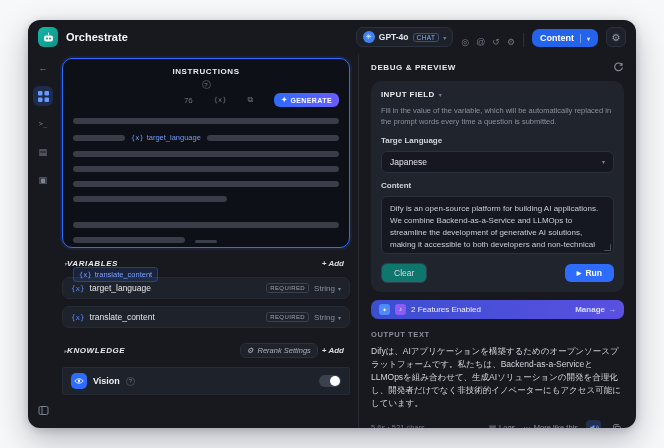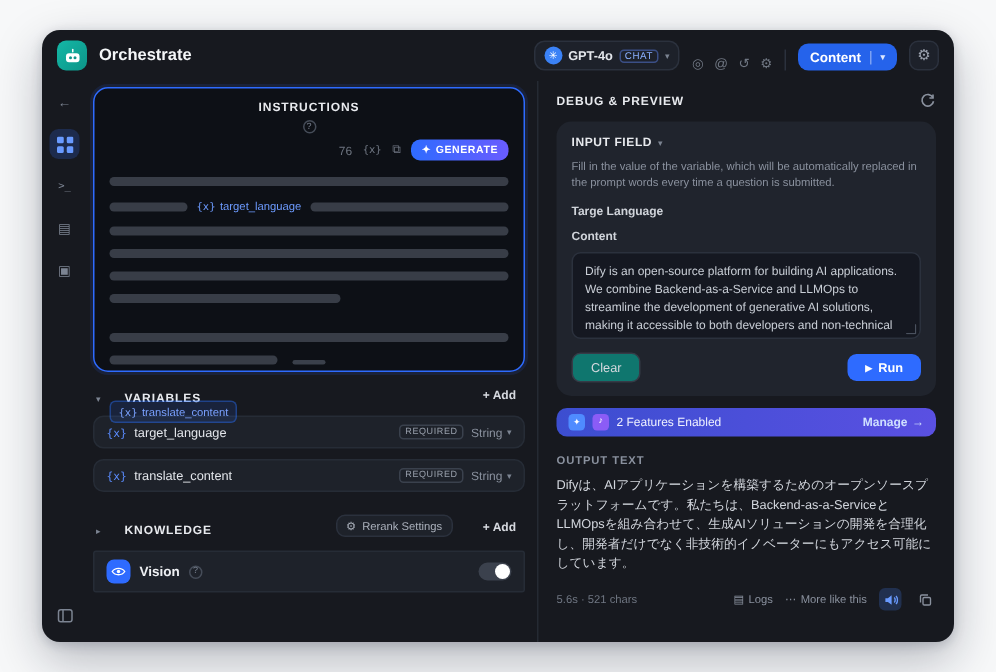--- a/index.html
+++ b/index.html
@@ -69,40 +69,40 @@
     border:1px solid #2e6bff; box-shadow:0 0 0 2px rgba(46,107,255,.12);
     background:#0d1016; border-radius:10px; height:190px; flex:0 0 190px;
     padding:8px 10px 10px; display:flex; flex-direction:column; position:relative;
   }
   .ins-head { display:flex; align-items:center; gap:4px;flex-direction:column; }
   .sec-title { font-size:8px; font-weight:700; letter-spacing:.6px; color:#e8eaee; }
   .help-dot {
     width:9px; height:9px; border-radius:50%; border:1px solid #454c58; color:#7c8492;
     font-size:6px; display:inline-flex; align-items:center; justify-content:center;
   }
-  .ins-tools { margin-left:auto; display:flex; align-items:center; gap:7px; color:#6f7682; font-size:8px; }
+  .ins-tools { margin-left:auto; display:flex; align-items:center; gap:21px; color:#6f7682; font-size:8px; }
   .gen-btn {
     background:linear-gradient(90deg,#2e6bff,#6a5cff); color:#fff; font-size:7px; font-weight:700;
     letter-spacing:.4px; border:none; border-radius:6px; padding:3px 7px;
     display:flex; align-items:center; gap:3px; cursor:pointer;
   }
   .skeleton { margin-top:11px; display:flex; flex-direction:column; gap:9px; }
   .bar { height:6px; border-radius:3px; background:#383d47; }
   .bar-row { display:flex; align-items:center; gap:6px; }
   .token-inline { color:#6d9bff; font-size:7.5px; white-space:nowrap; display:inline-flex; gap:3px; align-items:center; }
   .token-inline .tk { font-family:"DejaVu Sans Mono", monospace; font-size:7px; }
   .token-pill {
     align-self:flex-start; display:inline-flex; gap:3px; align-items:center;
     font-size:7.5px; color:#7aa2ff; background:rgba(41,112,255,.13);
     border:1px solid rgba(41,112,255,.4); border-radius:4px; padding:2px 5px;
   }
   .token-pill .tk { font-family:"DejaVu Sans Mono", monospace; font-size:7px; }
   .ins-handle { position:absolute; bottom:4px; left:50%; transform:translateX(-50%); width:22px; height:3px; border-radius:2px; background:#3a404b; cursor:ns-resize; }
   
-  .section-head { display:flex; align-items:flex-end; gap:16px; padding:2px 2px 0; }
+  .section-head { display:flex; align-items:center; gap:0; padding:2px 2px 0;font-style:italic; }
   .section-head .sec-chev { color:#7c8492; font-size:6px; }
   .add-btn { margin-left:auto; color:#d6d9df; font-size:8px; font-weight:600; cursor:pointer; padding:2px 4px; border-radius:5px; }
   .pill-btn {
     display:flex; align-items:center; gap:4px; background:#1e222a; border:1px solid #2b313d;
     color:#aab0bb; font-size:7.5px; border-radius:6px; padding:2px 6px; cursor:pointer; margin-left:auto;
   }
   .pill-btn + .add-btn { margin-left:0; }
   .var-row {
     display:flex; align-items:center; gap:5px; background:#1e222a; border:1px solid #262c36;
     border-radius:7px; padding:5px 8px; cursor:pointer;
@@ -348,20 +348,24 @@
         </div>
 
         <div class="input-card">
           <div class="if-title-row">
             <span class="if-title">INPUT FIELD</span>
             <span class="chev">▾</span>
           </div>
           <div class="if-desc">Fill in the value of the variable, which will be automatically replaced in the prompt words every time a question is submitted.</div>
 
           <div class="field-label">Targe Language</div>
+          <div class="select">
+            <span>Japanese</span>
+            <span class="chev">▾</span>
+          </div>
 
           <div class="field-label">Content</div>
           <div class="textarea">Dify is an open-source platform for building AI applications. We combine Backend-as-a-Service and LLMOps to streamline the development of generative AI solutions, making it accessible to both developers and non-technical innovators.</div>
 
           <div class="btn-row">
             <button class="clear-btn">Clear</button>
             <button class="run-btn">
               <span class="play">▶</span>
               <span>Run</span>
             </button>

